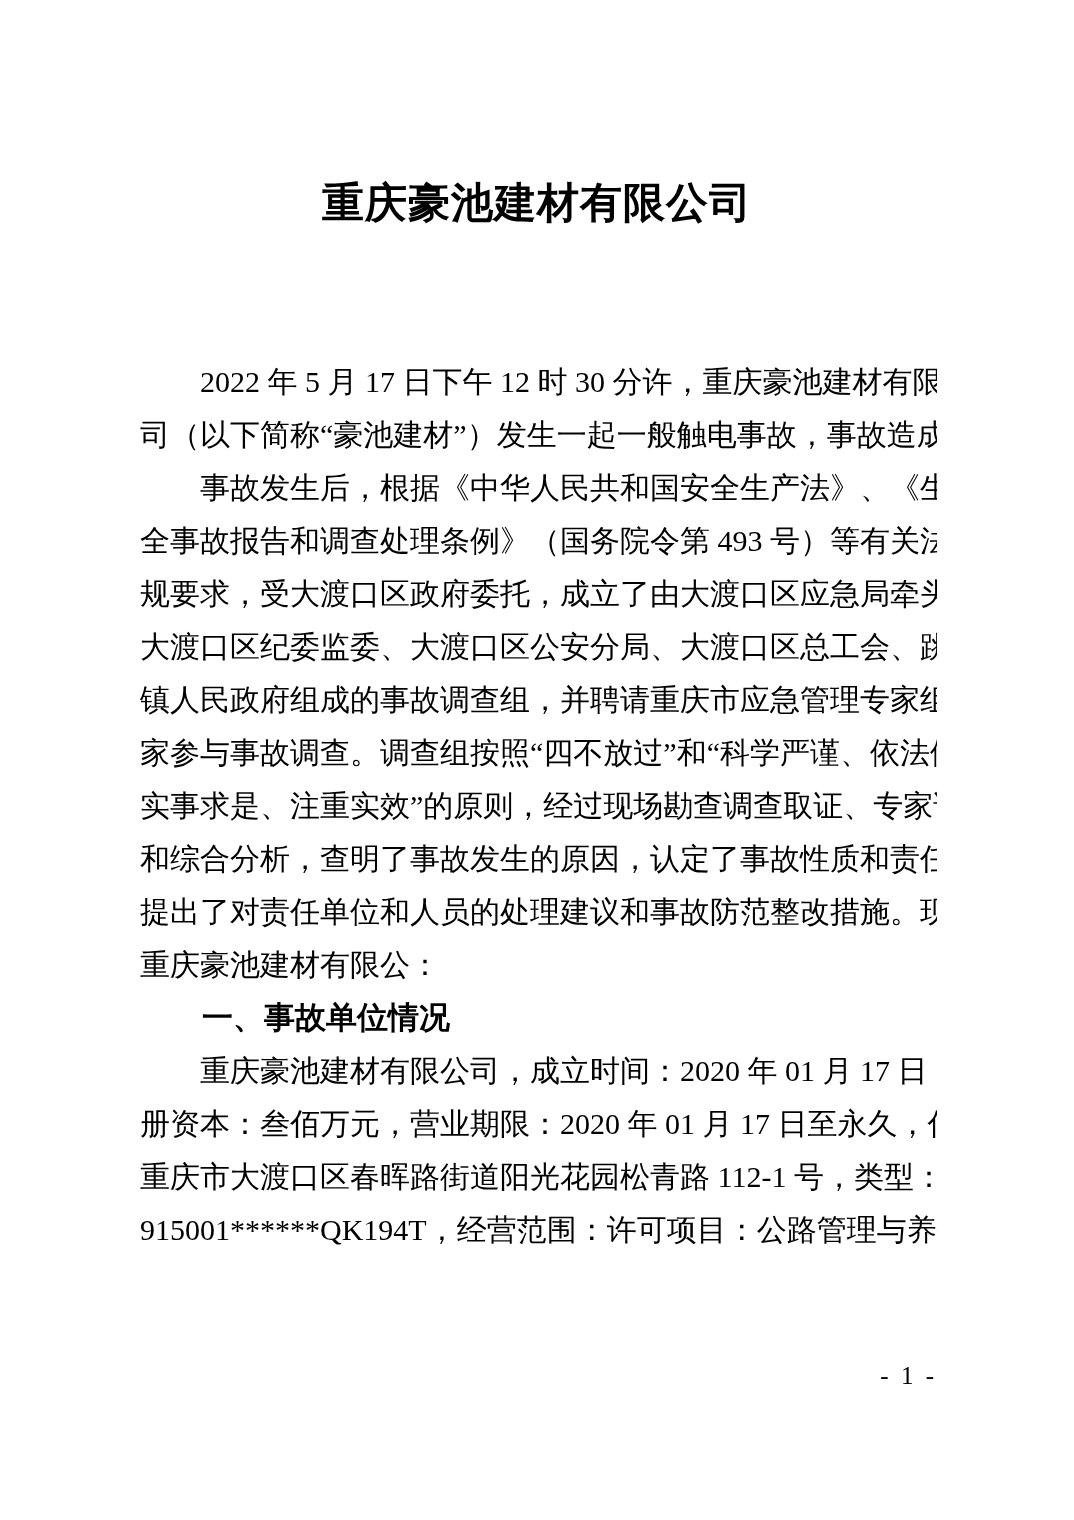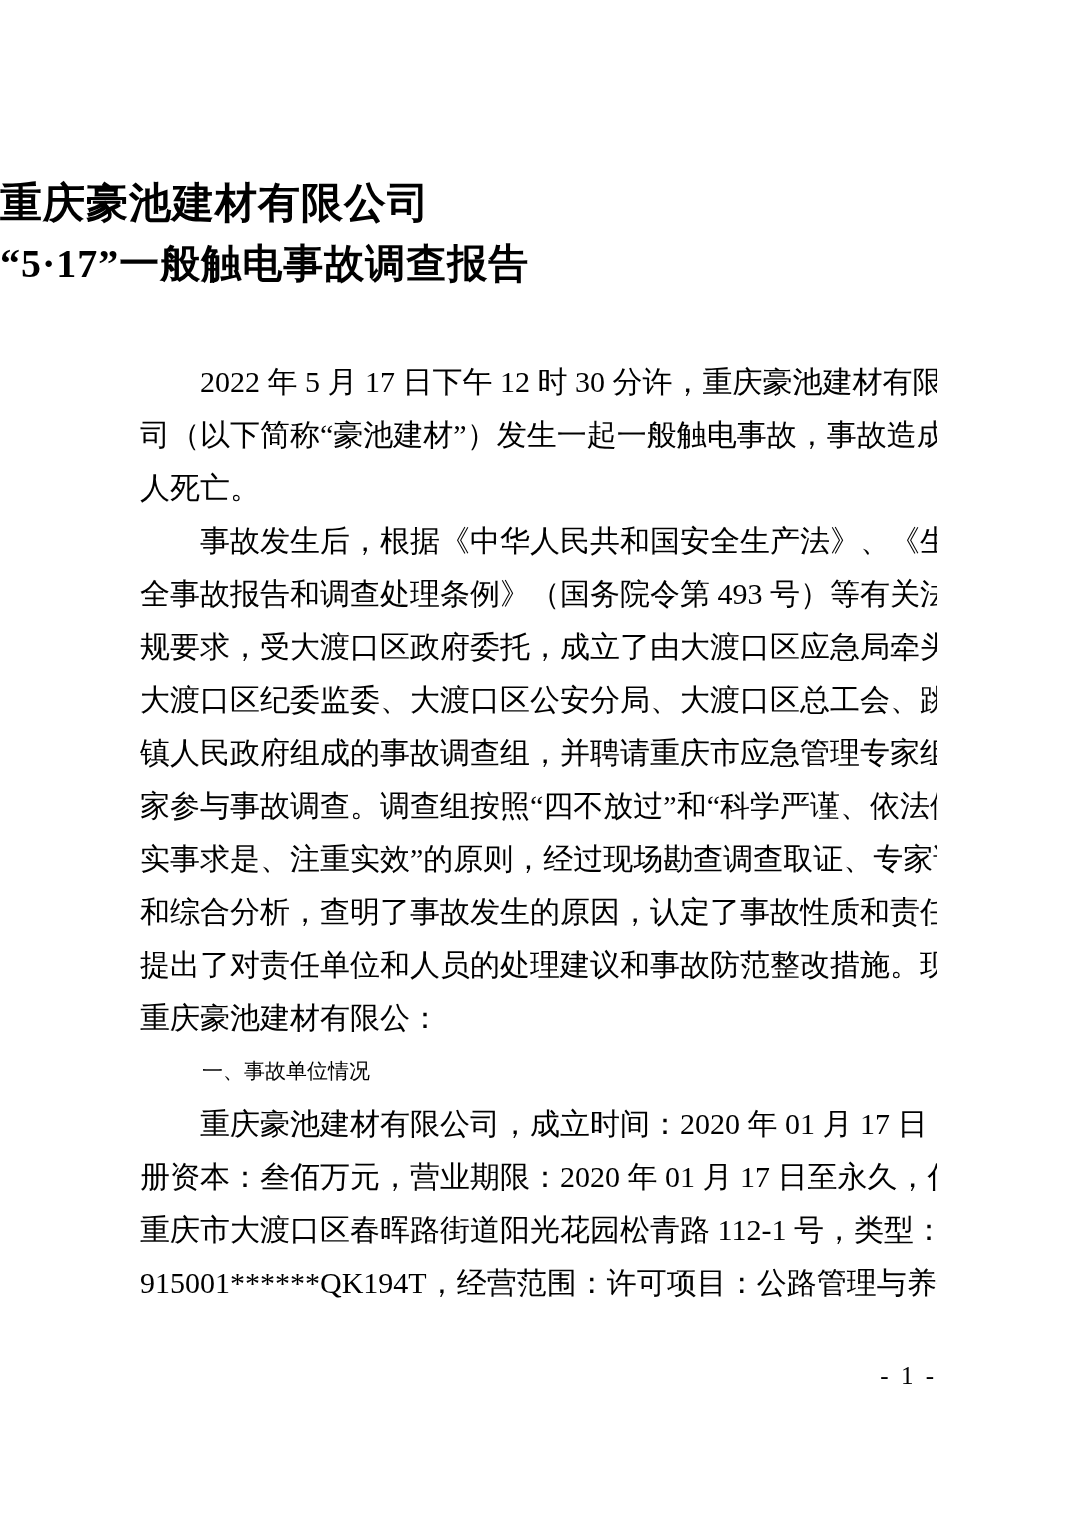--- a/index.html
+++ b/index.html
@@ -15,21 +15,21 @@
     background: #ffffff;
     color: #000000;
     font-family: "Liberation Serif", "DejaVu Serif", serif;
     overflow: hidden;
   }
   .title-block {
     position: absolute;
     top: 178px;
     left: 0;
     width: 100%;
-    text-align: left;
+    text-align: center;
   }
   .title-line-1 {
     font-size: 42px;
     font-weight: bold;
     line-height: 50px;
     letter-spacing: 1px;
   }
   .title-line-2 {
     font-size: 40px;
     font-weight: bold;
@@ -54,22 +54,22 @@
     overflow: hidden;
   }
   .ln.first {
     text-indent: 60px;
   }
   .ln.end {
     text-align-last: left;
   }
   .sec-heading {
     font-family: "Liberation Sans", "DejaVu Sans", sans-serif;
-    font-weight: normal;
-    font-size: 21px;
+    font-weight: bold;
+    font-size: 31px;
     height: 53px;
     line-height: 53px;
     padding-left: 62px;
     text-align: center;
     text-align-last: left;
     white-space: nowrap;
   }
   .footer {
     position: absolute;
     left: 140px;
@@ -80,28 +80,26 @@
     letter-spacing: 3px;
   }
 </style>
 </head>
 <body>
 
 <div class="page">
 
   <div class="title-block">
     <div class="title-line-1">重庆豪池建材有限公司</div>
-    <div class="title-line-2">“5·17”一般触电事故调查报告</div>
   </div>
 
   <div class="body-block">
 
     <div class="ln first">2022 年 5 月 17 日下午 12 时 30 分许，重庆豪池建材有限公</div>
     <div class="ln">司（以下简称“豪池建材”）发生一起一般触电事故，事故造成 1</div>
-    <div class="ln end">人死亡。</div>
 
     <div class="ln first">事故发生后，根据《中华人民共和国安全生产法》、《生产安</div>
     <div class="ln">全事故报告和调查处理条例》（国务院令第 493 号）等有关法律法</div>
     <div class="ln">规要求，受大渡口区政府委托，成立了由大渡口区应急局牵头，</div>
     <div class="ln">大渡口区纪委监委、大渡口区公安分局、大渡口区总工会、跳磴</div>
     <div class="ln">镇人民政府组成的事故调查组，并聘请重庆市应急管理专家组专</div>
     <div class="ln">家参与事故调查。调查组按照“四不放过”和“科学严谨、依法依规、</div>
     <div class="ln">实事求是、注重实效”的原则，经过现场勘查调查取证、专家论证</div>
     <div class="ln">和综合分析，查明了事故发生的原因，认定了事故性质和责任，</div>
     <div class="ln">提出了对责任单位和人员的处理建议和事故防范整改措施。现将</div>

